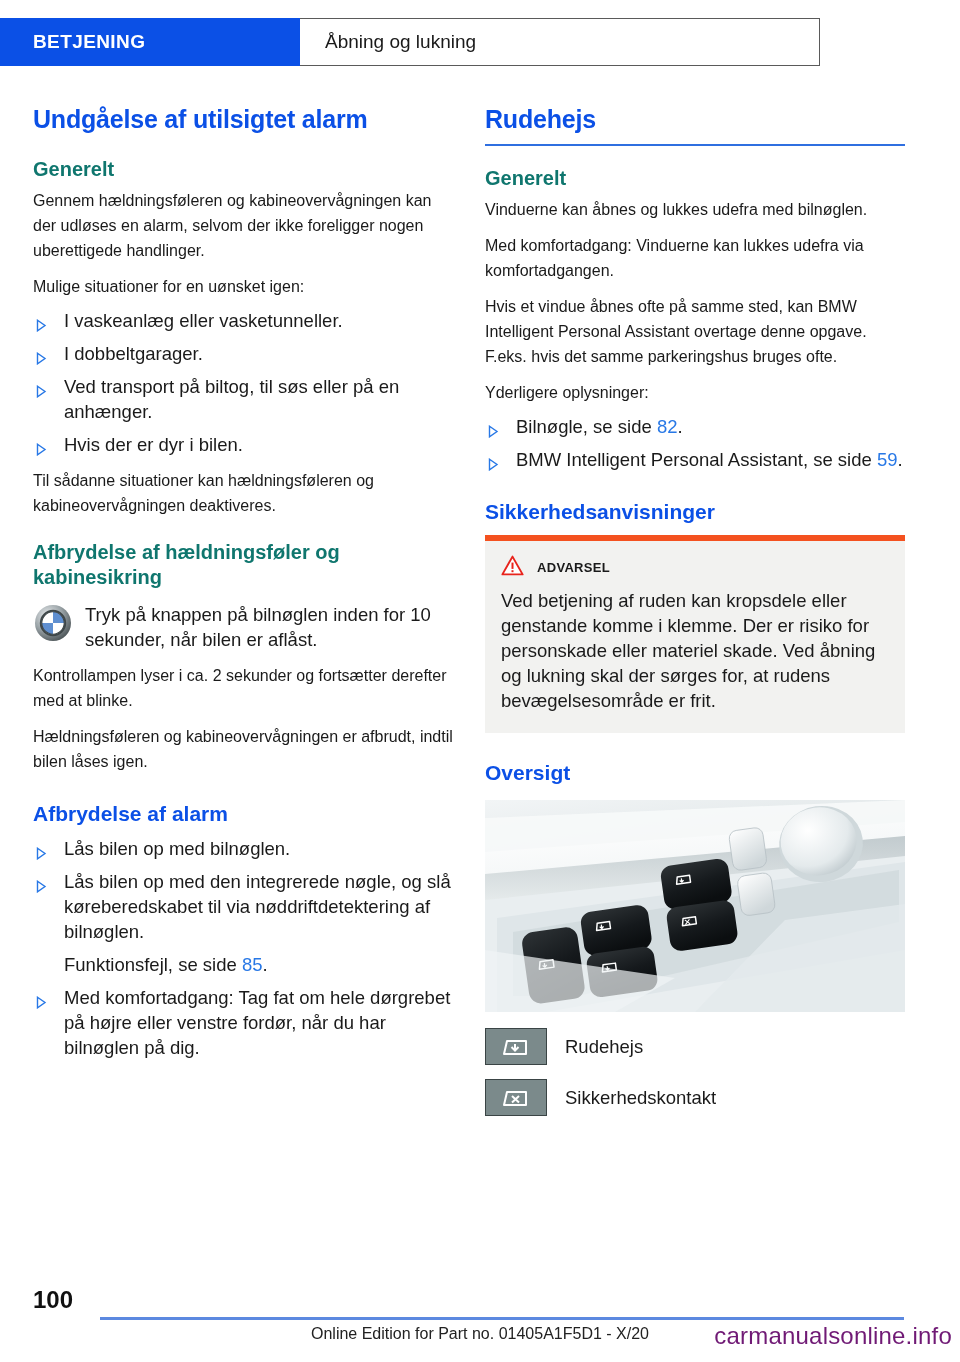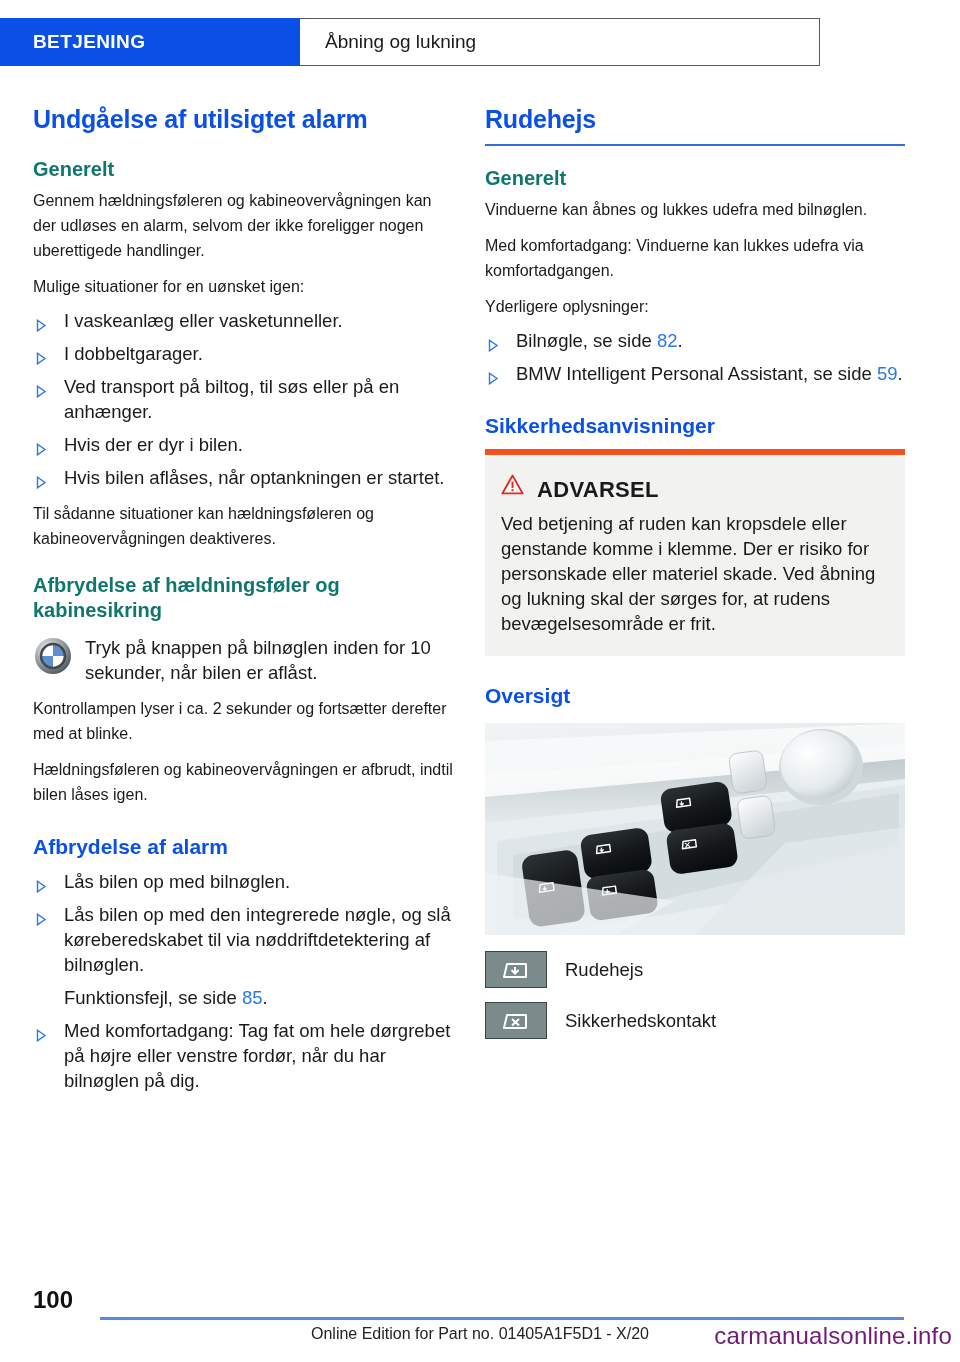--- a/index.html
+++ b/index.html
@@ -73,21 +73,21 @@
   ul.bullets li .sub-note { display: block; margin-top: 8px; }
 
   
   .keynote { position: relative; margin-top: 12px; padding-left: 52px; min-height: 46px; }
   .keynote .bmw-logo { position: absolute; left: 1px; top: 2px; }
   .keynote p { font-size: 18.5px; line-height: 25px; }
 
   
   .warnbox { margin-top: 10px; background: #f2f2f0; border-top: 6px solid #f4511f; padding: 14px 16px 20px 16px; }
   .warnbox-head { display: flex; align-items: center; gap: 13px; margin-bottom: 8px; }
-  .warnbox-head .wtitle { font-size: 22px; font-weight: bold; letter-spacing: 0.3px; margin-top: 8px; }
+  .warnbox-head .wtitle { font-size: 13px; font-weight: bold; letter-spacing: 0.3px; }
   .warnbox p { font-size: 18.5px; line-height: 25px; }
 
   
   .photo-wrap { margin-top: 14px; width: 420px; height: 212px; overflow: hidden; position: relative; }
 
   
   .legend { margin-top: 16px; }
   .legend-row { display: flex; align-items: center; margin-top: 14px; }
   .legend-row:first-child { margin-top: 0; }
   .legend-icon {
@@ -157,26 +157,20 @@
         <span class="tri-svg"><svg width="11" height="13" viewBox="0 0 11 13">
               <path d="M1.5 1.2 L9 6.5 L1.5 11.8 Z" fill="none" stroke="#2878e6" stroke-width="1.4"></path>
             </svg></span>
         <span>Ved transport på biltog, til søs eller på en anhænger.</span>
       </li>
       <li>
         <span class="tri-svg"><svg width="11" height="13" viewBox="0 0 11 13">
               <path d="M1.5 1.2 L9 6.5 L1.5 11.8 Z" fill="none" stroke="#2878e6" stroke-width="1.4"></path>
             </svg></span>
         <span>Hvis der er dyr i bilen.</span>
-      </li>
-      <li>
-        <span class="tri-svg"><svg width="11" height="13" viewBox="0 0 11 13">
-              <path d="M1.5 1.2 L9 6.5 L1.5 11.8 Z" fill="none" stroke="#2878e6" stroke-width="1.4"></path>
-            </svg></span>
-        <span>Hvis bilen aflåses, når optankningen er startet.</span>
       </li>
     </ul>
 
     <p class="body">Til sådanne situationer kan hældningsføleren og kabineovervågningen deaktiveres.</p>
 
     <h2 class="sub-title">Afbrydelse af hældningsføler og kabinesikring</h2>
 
     <div class="keynote">
       <span class="bmw-logo">
         <svg width="38" height="38" viewBox="0 0 38 38">
@@ -228,20 +222,21 @@
 
   <div class="col col-right">
 
     <h1 class="sec-title">Rudehejs</h1>
     <div class="rule-blue"></div>
 
     <h2 class="sub-title tight">Generelt</h2>
 
     <p class="body">Vinduerne kan åbnes og lukkes udefra med bilnøglen.</p>
     <p class="body">Med komfortadgang: Vinduerne kan lukkes udefra via komfortadgangen.</p>
+    <p class="body">Hvis et vindue åbnes ofte på samme sted, kan BMW Intelligent Personal Assistant overtage denne opgave. F.eks. hvis det samme parkeringshus bruges ofte.</p>
     <p class="body">Yderligere oplysninger:</p>
 
     <ul class="bullets">
       <li>
         <span class="tri-svg"><svg width="11" height="13" viewBox="0 0 11 13">
               <path d="M1.5 1.2 L9 6.5 L1.5 11.8 Z" fill="none" stroke="#2878e6" stroke-width="1.4"></path>
             </svg></span>
         <span>Bilnøgle, se side </span><span class="pgref">82</span><span>.</span>
       </li>
       <li>

